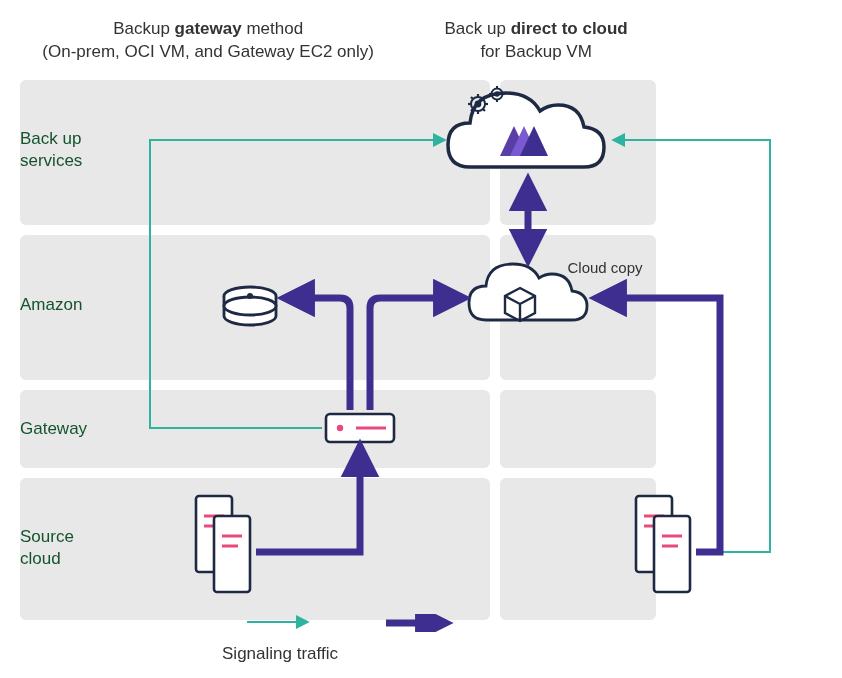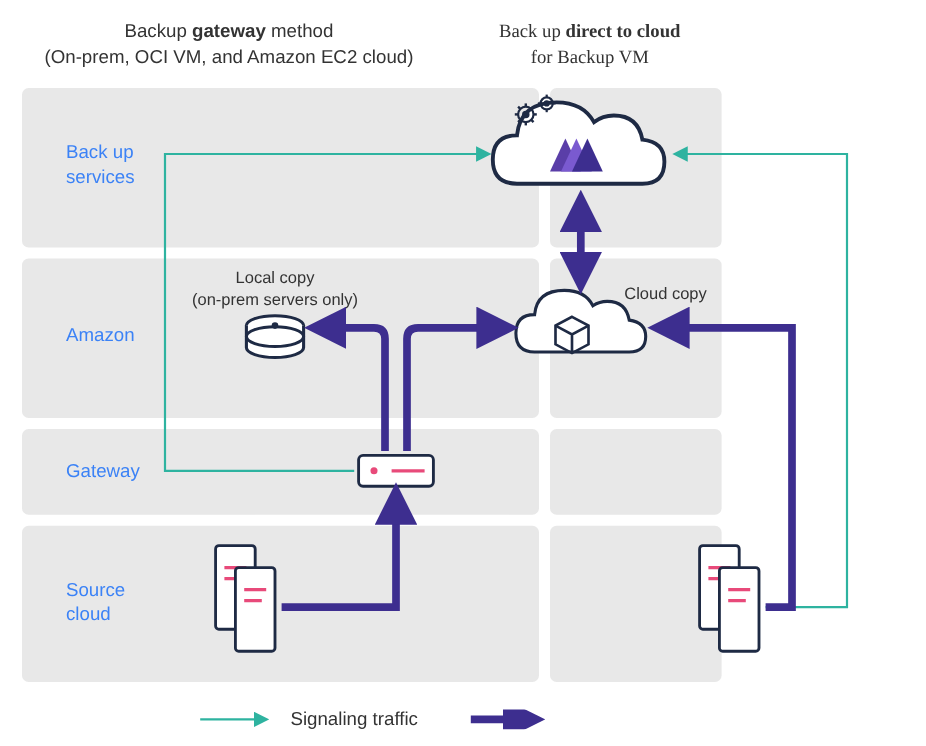--- a/index.html
+++ b/index.html
@@ -28,21 +28,21 @@
     left: 0;
     width: 100%;
     display: flex;
   }
   .col-headers > div {
     text-align: center;
     font-size: 17px;
     line-height: 1.35;
   }
   .col-left-hdr { width: 480px; padding-left: 20px; }
-  .col-right-hdr { width: 342px; font-family: Liberation Serif, serif; }
+  .col-right-hdr { width: 342px; }
 
   .row {
     position: absolute;
     left: 20px;
     right: 20px;
     display: flex;
     gap: 10px;
   }
   .panel {
     background: var(--panel);
@@ -53,36 +53,35 @@
   .panel.right { flex: 1; }
   .row1 { top: 80px; height: 145px; }
   .row2 { top: 235px; height: 145px; }
   .row3 { top: 390px; height: 78px; }
   .row4 { top: 478px; height: 142px; }
 
   .row-label {
     position: absolute;
     left: 20px;
     font-size: 17px;
-    color: #3b82f6;
+    color: #14532d;
     max-width: 90px;
     line-height: 1.3;
-    margin-left: 40px;
   }
 
   .legend {
     position: absolute;
     left: 0; right: 0;
     bottom: 14px;
     display: flex;
     justify-content: center;
     gap: 46px;
     font-size: 17px;
   }
-  .legend-item { display: flex; align-items: center; gap: 14px; }
+  .legend-item { display: flex; align-items: center; gap: 14px; flex-direction: column; }
 
   svg.overlay {
     position: absolute;
     left: 0; top: 0;
     width: 842px; height: 678px;
     pointer-events: none;
   }
 
   .anno {
     position: absolute;
@@ -93,21 +92,21 @@
   }
 </style>
 </head>
 <body>
 
 <div class="stage">
 
   <div class="col-headers">
     <div class="col-left-hdr">
       <span>Backup </span><b>gateway</b><span> method</span><br>
-      <span>(On-prem, OCI VM, and Amazon EC2 cloud)</span>
+      <span>(On-prem, OCI VM, and Gateway EC2 only)</span>
     </div>
     <div class="col-right-hdr">
       <span>Back up </span><b>direct to cloud</b><br>
       <span>for Backup VM</span>
     </div>
   </div>
 
   <div class="row row1">
     <div class="panel left"></div>
     <div class="panel right"></div>
@@ -123,24 +122,20 @@
   <div class="row row4">
     <div class="panel left"></div>
     <div class="panel right"></div>
   </div>
 
   <div class="row-label" style="top:128px">Back up services</div>
   <div class="row-label" style="top:294px">Amazon</div>
   <div class="row-label" style="top:418px">Gateway</div>
   <div class="row-label" style="top:526px">Source cloud</div>
 
-  <div class="anno" style="left:160px; top:243px; width:180px">
-    <span>Local copy</span><br>
-    <span>(on-prem servers only)</span>
-  </div>
   <div class="anno" style="left:545px; top:258px; width:120px; text-align:center">Cloud copy</div>
 
   <svg class="overlay" viewBox="0 0 842 678">
     <defs>
       <marker id="arrTeal" viewBox="0 0 10 10" refX="8" refY="5" markerWidth="7" markerHeight="7" orient="auto-start-reverse">
         <path d="M0,0 L10,5 L0,10 z" fill="var(--teal)"></path>
       </marker>
       <marker id="arrPurple" viewBox="0 0 10 10" refX="7" refY="5" markerWidth="5.5" markerHeight="5.5" orient="auto-start-reverse">
         <path d="M0,0 L10,5 L0,10 z" fill="var(--purple)"></path>
       </marker>

